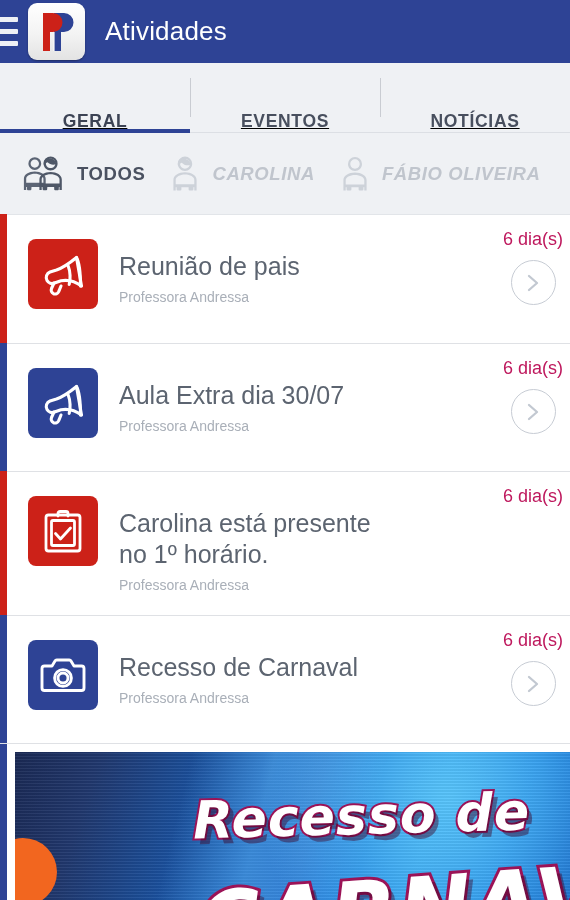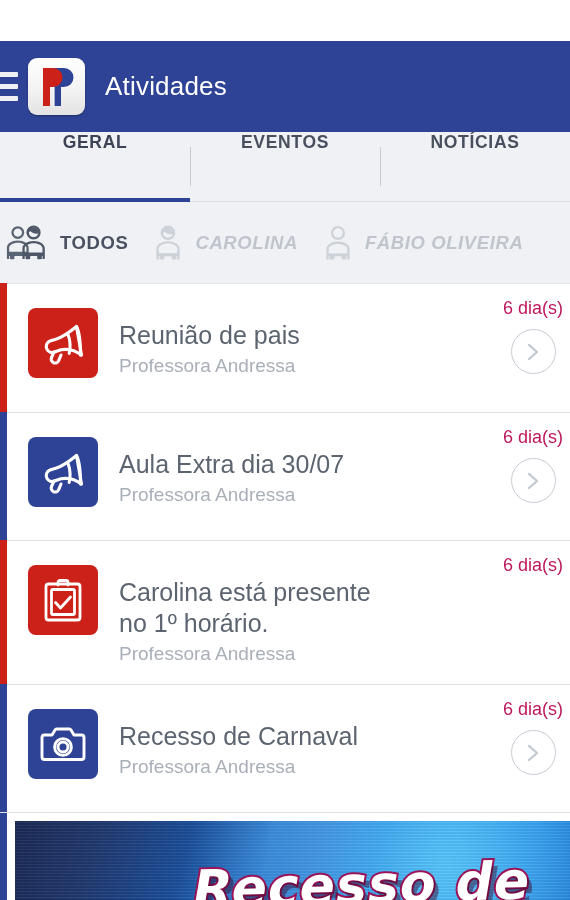--- a/index.html
+++ b/index.html
@@ -18,27 +18,26 @@
     position: relative;
     width: 570px;
     height: 900px;
     overflow: hidden;
     background: #ffffff;
   }
 
   
   .actionbar {
     position: relative;
-    height: 91px;
+    height: 63px;
     background: #2E4395;
     display: flex;
     align-items: center;
     padding-left: 0;
     overflow: hidden;
-    margin-top: 41px;
   }
   .hamburger {
     width: 28px;
     height: 77px;
     display: flex;
     flex-direction: column;
     justify-content: center;
     gap: 7px;
     margin-left: -8px;
     flex: 0 0 auto;
@@ -80,23 +79,24 @@
     height: 70px;
     background: #eff1f4;
     display: flex;
     align-items: stretch;
     border-bottom: 1px solid #dcdfe4;
   }
   .tab {
     flex: 1 1 0;
     position: relative;
     display: flex;
-    align-items: flex-start;
+    align-items: flex-end;
     justify-content: center;
     cursor: pointer;
+    text-decoration: underline;
   }
   .tab + .tab::before {
     content: "";
     position: absolute;
     left: 0;
     top: 15px;
     bottom: 15px;
     width: 1px;
     background: #c9ccd2;
   }
@@ -118,21 +118,21 @@
     display: none;
   }
   .tab.active .tab-underline { display: block; }
 
   
   .filterbar {
     height: 82px;
     background: #eff1f4;
     display: flex;
     align-items: center;
-    padding-left: 5px;
+    padding-left: 22px;
     border-bottom: 1px solid #e2e5e9;
     overflow: hidden;
   }
   .filter-chip {
     display: flex;
     align-items: center;
     gap: 9px;
     margin-right: 22px;
     cursor: pointer;
     white-space: nowrap;
@@ -194,21 +194,21 @@
     padding-right: 8px;
   }
   .row-title {
     font-size: 25px;
     line-height: 31px;
     font-weight: 400;
     color: #5c6470;
     white-space: pre-line;
   }
   .row-sub {
-    font-size: 19px;
+    font-size: 14px;
     line-height: 24px;
     color: #a9afb8;
     margin-top: 3px;
   }
 
   .row-right {
     position: absolute;
     right: -22px;
     top: 14px;
     width: 118px;

